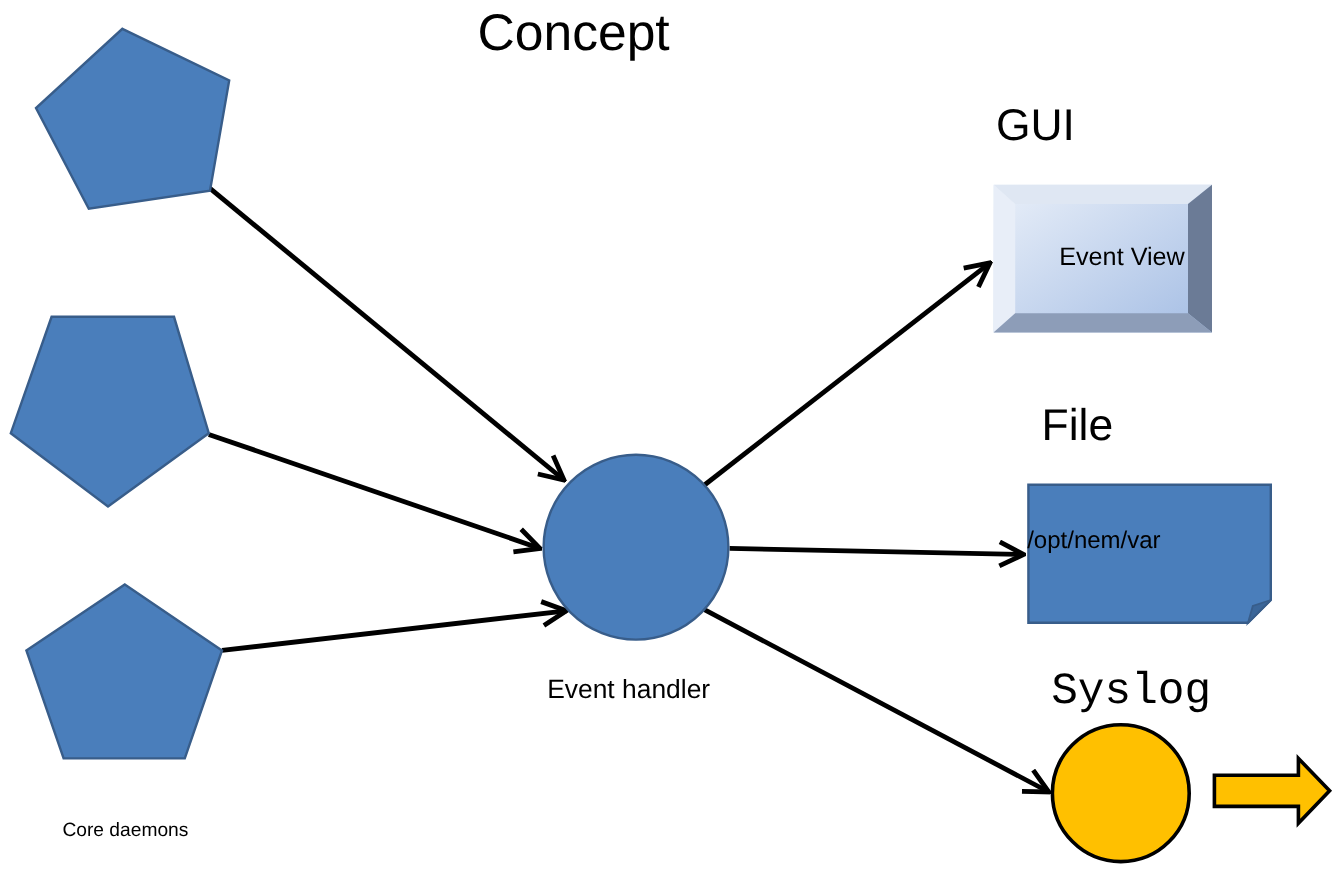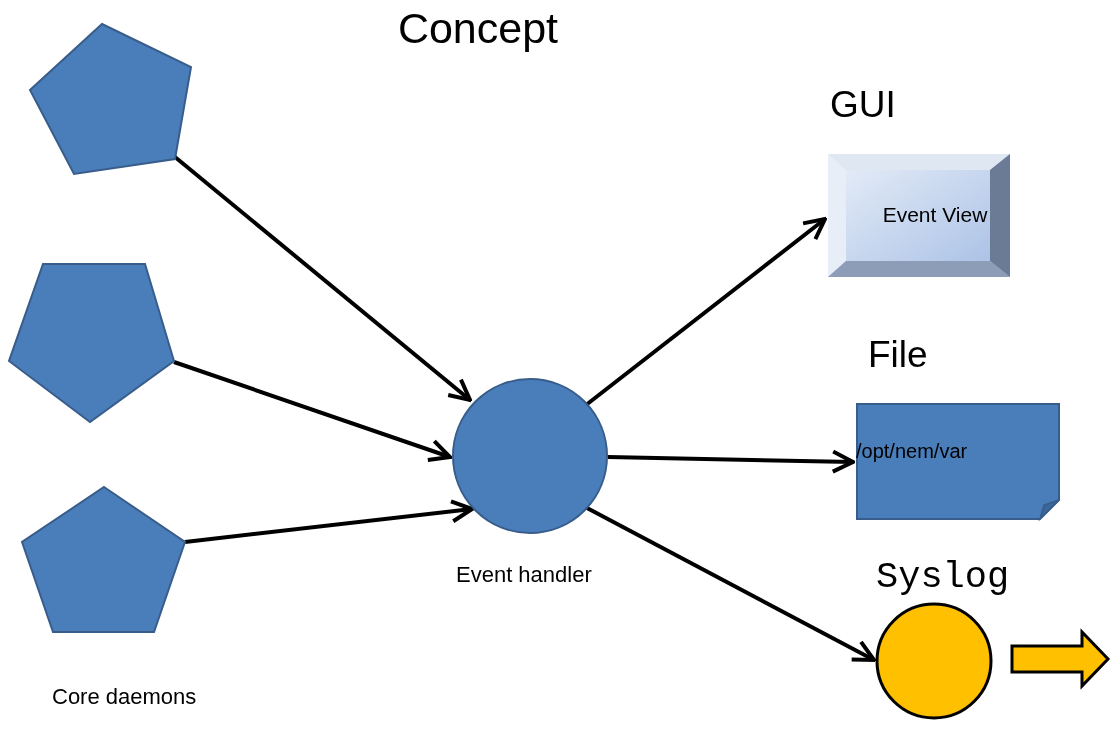--- a/index.html
+++ b/index.html
@@ -5,21 +5,21 @@
   html, body { margin: 0; padding: 0; background: #ffffff; }
   body { width: 1120px; height: 732px; position: relative; overflow: hidden;
          font-family: "Liberation Sans", "DejaVu Sans", sans-serif; }
   svg { position: absolute; left: 0; top: 0; }
   .lbl { position: absolute; color: #000; white-space: nowrap; }
   #title { left: 0; width: 956px; top: 4px; text-align: center; font-size: 43px; }
   #gui-label { left: 830px; top: 84px; font-size: 37px; }
   #file-label { left: 868px; top: 334px; font-size: 37px; }
   #syslog-label { left: 876px; top: 556px; font-size: 37px; font-family: Liberation Mono, monospace; }
   #eh-label { left: 443px; top: 562px; font-size: 22px; margin-left: 13px; }
-  #core-label { left: 52px; top: 684px; font-size: 22px; }
+  #core-label { left: 52px; top: 684px; font-size: 16px; }
   #gui-text { left: 828px; width: 214px; top: 203px; text-align: center; font-size: 21px; }
   #file-text { left: 856px; width: 206px; top: 440px; text-align: left; font-size: 20px; }
 </style>
 </head>
 <body>
 
 <svg width="1120" height="732" viewBox="0 0 1120 732">
   <defs>
     <marker id="arrow" viewBox="0 0 12 12" refX="11" refY="6" markerWidth="6" markerHeight="6" orient="auto" markerUnits="strokeWidth">
       <path d="M1,1 L11,6 L1,11" fill="none" stroke="#000" stroke-width="2"></path>

